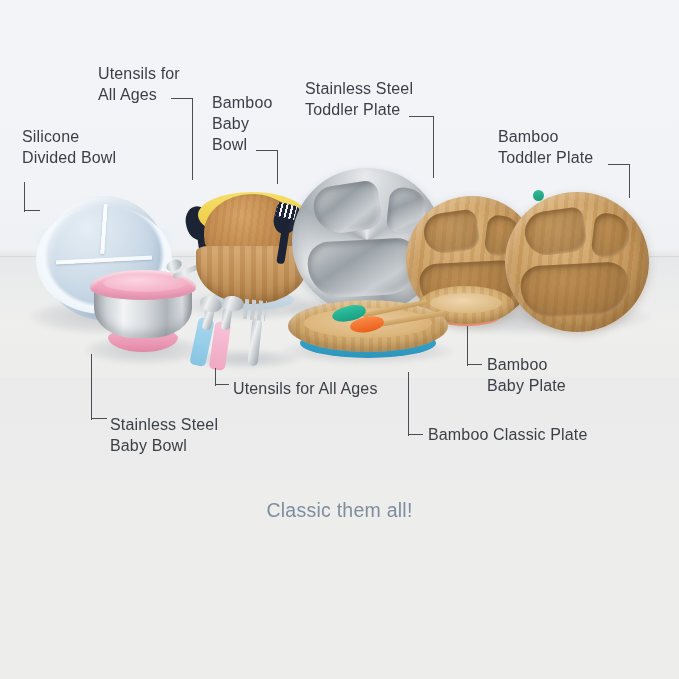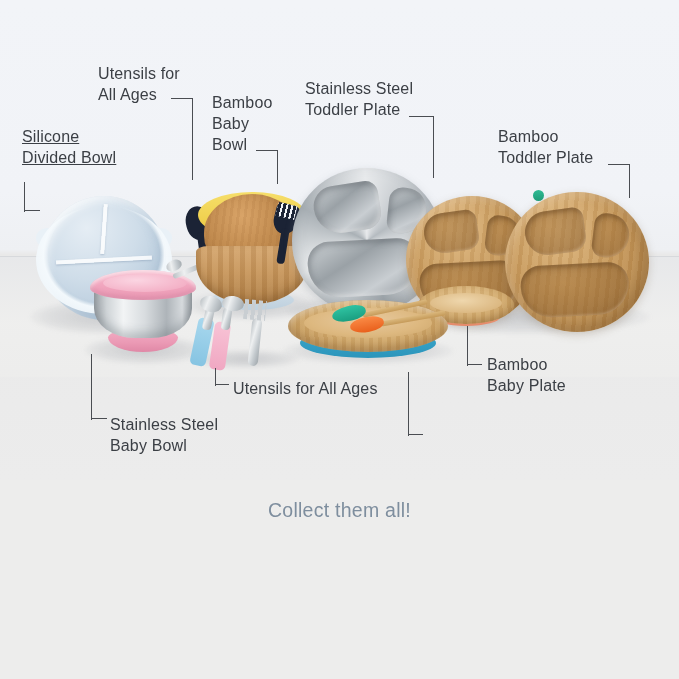--- a/index.html
+++ b/index.html
@@ -404,21 +404,21 @@
     <div class="leader" style="left:467px;top:326px;">
       <i class="v" style="left:0;top:0;height:40px;"></i>
       <i class="h" style="left:0;top:38px;width:15px;"></i>
     </div>
 
     <div class="leader" style="left:408px;top:372px;">
       <i class="v" style="left:0;top:0;height:64px;"></i>
       <i class="h" style="left:0;top:62px;width:15px;"></i>
     </div>
 
-    <div class="label" style="left:22px;top:126px;text-decoration:underline;">Silicone
+    <div class="label" style="left:22px;top:126px;">Silicone
 Divided Bowl</div>
 
     <div class="label" style="left:98px;top:63px;">Utensils for
 All Ages</div>
 
     <div class="label" style="left:212px;top:92px;">Bamboo
 Baby
 Bowl</div>
 
     <div class="label" style="left:305px;top:78px;">Stainless Steel
@@ -428,19 +428,20 @@
 Toddler Plate</div>
 
     <div class="label" style="left:110px;top:414px;">Stainless Steel
 Baby Bowl</div>
 
     <div class="label" style="left:233px;top:378px;">Utensils for All Ages</div>
 
     <div class="label" style="left:487px;top:354px;">Bamboo
 Baby Plate</div>
 
+    <div class="label" style="left:428px;top:424px;">Bamboo Classic Plate</div>
   </div>
 
   <div class="footer">
-    <div class="subline">Collect them all!</div>
+    <div class="subline">Classic them all!</div>
   </div>
 
 </div>
 
 </body></html>

